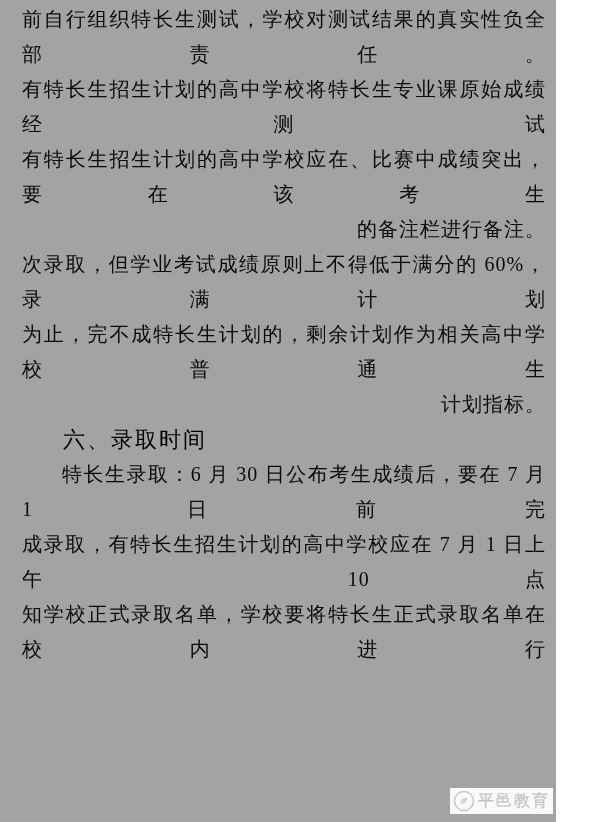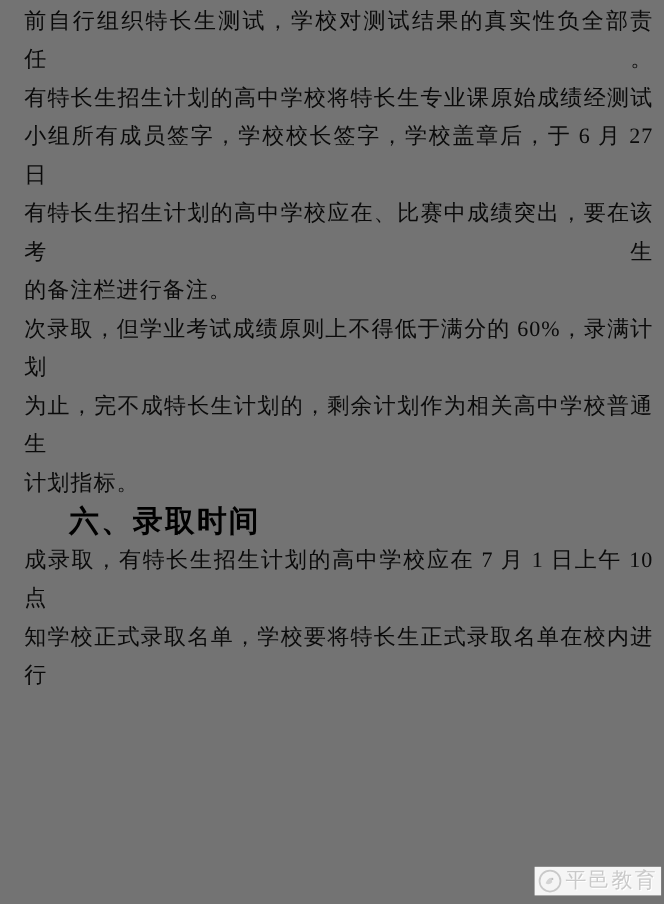--- a/index.html
+++ b/index.html
@@ -2,104 +2,105 @@
 <html><head>
 <meta charset="utf-8">
 <style>
   html, body {
     margin: 0;
     padding: 0;
     background: #ffffff;
   }
   .page {
     position: relative;
-    width: 604px;
+    width: 556px;
     height: 822px;
     box-sizing: border-box;
     padding: 2px 10px 0 22px;
-    background: #737373;
+    background: #a3a3a3;
     color: #000000;
     font-family: "Liberation Serif", serif;
     overflow: hidden;
   }
   .line {
     margin: 0;
     font-size: 20px;
     line-height: 35px;
     letter-spacing: 1px;
     white-space: nowrap;
     color: #0a0a0a;
+    text-align: right;
   }
   .fill {
     white-space: normal;
     text-align: justify;
     text-align-last: justify;
     text-justify: inter-character;
   }
   .indent {
     text-indent: 40px;
   }
   .heading {
     margin: 0;
     font-family: "Liberation Sans", sans-serif;
-    font-weight: 700;
-    font-size: 27px;
+    font-weight: 400;
+    font-size: 22px;
     line-height: 35px;
     letter-spacing: 2px;
     text-indent: 41px;
     color: #000000;
     white-space: nowrap;
   }
   .watermark {
     position: absolute;
     right: 3px;
     bottom: 8px;
     display: flex;
     align-items: center;
     gap: 3px;
     background: rgba(255, 255, 255, 0.93);
     padding: 2px 3px;
   }
   .watermark-text {
     font-family: "Liberation Sans", sans-serif;
-    font-size: 19px;
-    font-weight: 400;
+    font-size: 16px;
+    font-weight: 700;
     color: #c9c9c9;
     letter-spacing: 2px;
     text-shadow: 1px 1px 0 #ffffff;
     line-height: 22px;
   }
   .watermark-logo {
     width: 22px;
     height: 22px;
     display: block;
   }
 </style>
 </head>
 <body>
 
 <div class="page">
 
   <section>
     <p class="line fill">前自行组织特长生测试，学校对测试结果的真实性负全部责任。</p>
     <p class="line fill">有特长生招生计划的高中学校将特长生专业课原始成绩经测试</p>
-    <p class="line fill">小组所有成员签字，学校校长签字，学校盖章后，于 6 月 27 日</p>
     <p class="line fill">有特长生招生计划的高中学校应在、比赛中成绩突出，要在该考生</p>
     <p class="line">的备注栏进行备注。</p>
   </section>
 
   <section>
     <p class="line fill">次录取，但学业考试成绩原则上不得低于满分的 60%，录满计划</p>
     <p class="line fill">为止，完不成特长生计划的，剩余计划作为相关高中学校普通生</p>
     <p class="line">计划指标。</p>
   </section>
 
   <h2 class="heading">六、录取时间</h2>
 
   <section>
+    <p class="line fill indent">特长生录取：6 月 30 日公布考生成绩后，要在 7 月 1 日前完</p>
     <p class="line fill">成录取，有特长生招生计划的高中学校应在 7 月 1 日上午 10 点</p>
     <p class="line fill">知学校正式录取名单，学校要将特长生正式录取名单在校内进行</p>
 
   </section>
 
   <div class="watermark">
     <svg class="watermark-logo" viewBox="0 0 22 22" xmlns="http://www.w3.org/2000/svg">
       <circle cx="11" cy="11" r="9.5" fill="none" stroke="#c9c9c9" stroke-width="1.6"></circle>
       <path d="M7 13 Q9 7 14 8 Q12 10 13 12 Q10 15 7 13 Z" fill="#d4d4d4"></path>
       <circle cx="13.2" cy="9" r="0.9" fill="#bdbdbd"></circle>

